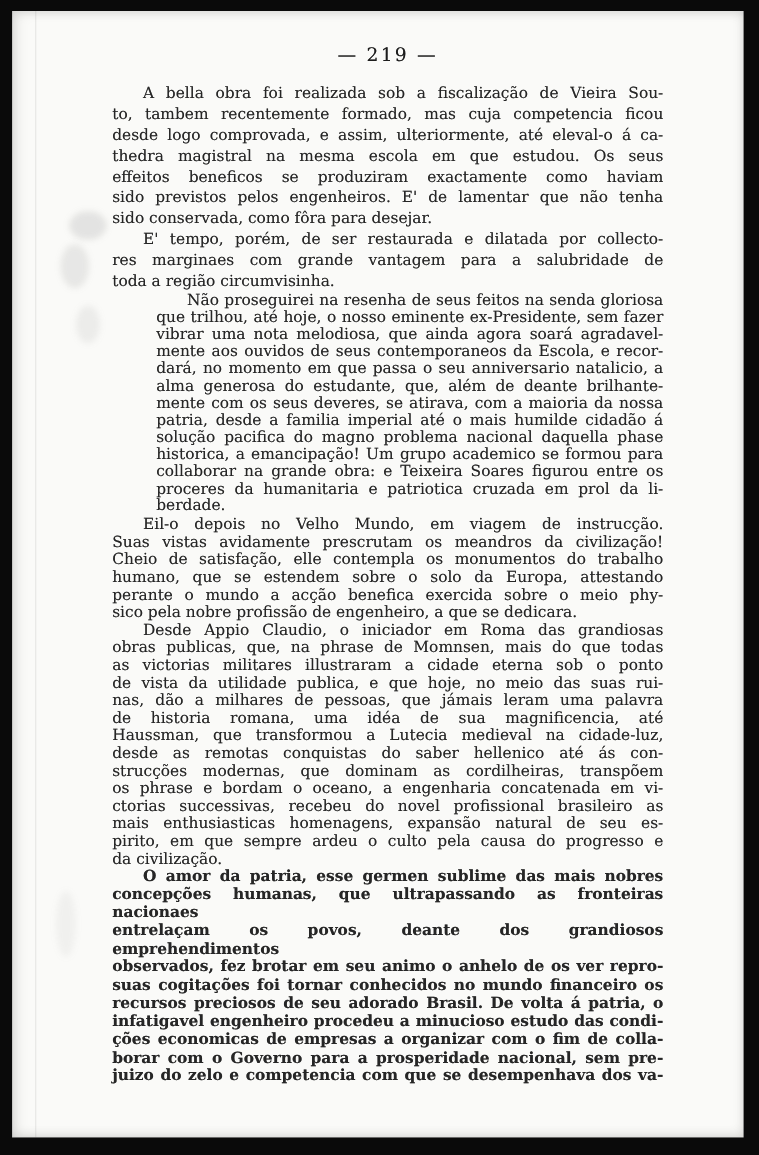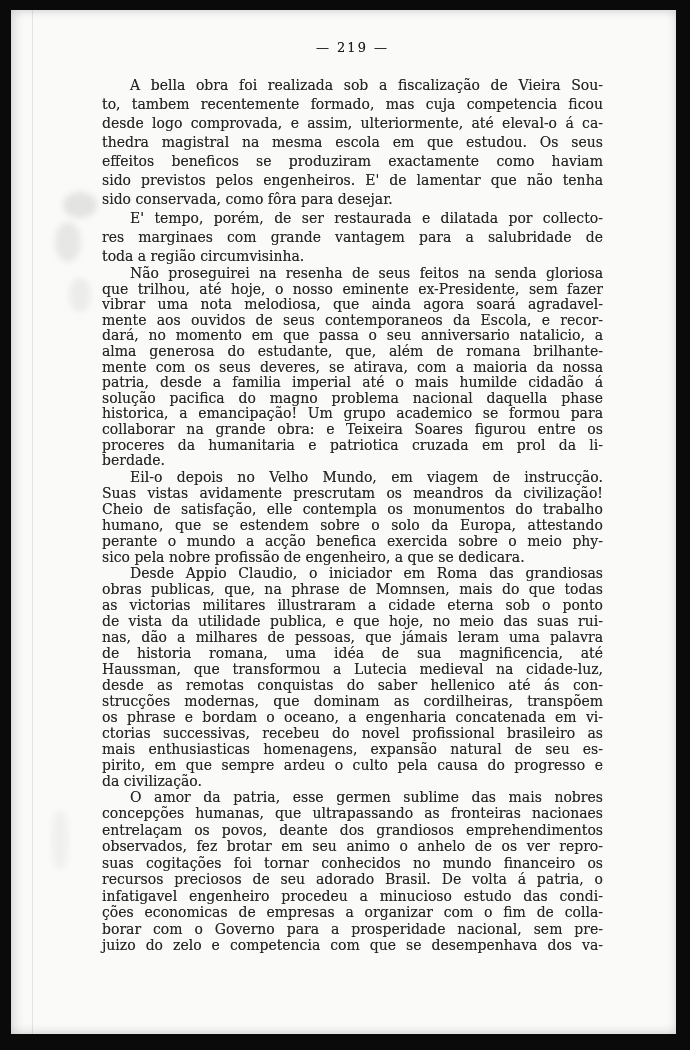--- a/index.html
+++ b/index.html
@@ -37,37 +37,37 @@
     filter:blur(3px);
   }
   .smudge.s1{left:52px;top:182px;width:34px;height:26px;}
   .smudge.s2{left:44px;top:212px;width:26px;height:40px;background:rgba(110,110,110,0.13);}
   .smudge.s3{left:58px;top:268px;width:22px;height:34px;background:rgba(120,120,120,0.10);}
   .smudge.s4{left:40px;top:800px;width:18px;height:60px;background:rgba(120,120,120,0.07);}
   .page-number{
     position:absolute;
     top:30px;left:91px;width:501px;
     text-align:center;
-    font-size:13px;
+    font-size:17px;
     letter-spacing:2px;
     color:#1d1d1d;
     text-shadow:0 0 0.4px rgba(0,0,0,0.55);
   }
   .page-body{
     position:absolute;
     top:66px;left:91px;width:501px;
     color:var(--ink);
     font-size:14px;
     text-shadow:0 0 0.3px rgba(0,0,0,0.45);
   }
   .para{margin:0;}
   .para.lh19  .line{line-height:19px;}
-  .para.lh155 .line{line-height:15.6px;}
+  .para.lh155 .line{line-height:15.6px;margin-left:40px;}
   .para.lh16  .line{line-height:16px;}
-  .para.lh165 .line{line-height:16.5px;}
+  .para.lh165 .line{line-height:16.5px;font-weight:bold;}
   .para.gap-before{margin-top:0;}
   .line{
     text-align:justify;
     text-align-last:justify;
     white-space:nowrap0; 
   }
   .line.last{text-align-last:left;}
   .line.first{text-indent:28px;}
 </style>
 </head>
@@ -94,21 +94,21 @@
         <div class="line first">E' tempo, porém, de ser restaurada e dilatada por collecto-</div>
         <div class="line">res marginaes com grande vantagem para a salubridade de</div>
         <div class="line last">toda a região circumvisinha.</div>
       </div>
       <div class="para lh155">
         <div class="line first">Não proseguirei na resenha de seus feitos na senda gloriosa</div>
         <div class="line">que trilhou, até hoje, o nosso eminente ex-Presidente, sem fazer</div>
         <div class="line">vibrar uma nota melodiosa, que ainda agora soará agradavel-</div>
         <div class="line">mente aos ouvidos de seus contemporaneos da Escola, e recor-</div>
         <div class="line">dará, no momento em que passa o seu anniversario natalicio, a</div>
-        <div class="line">alma generosa do estudante, que, além de romana brilhante-</div>
+        <div class="line">alma generosa do estudante, que, além de deante brilhante-</div>
         <div class="line">mente com os seus deveres, se atirava, com a maioria da nossa</div>
         <div class="line">patria, desde a familia imperial até o mais humilde cidadão á</div>
         <div class="line">solução pacifica do magno problema nacional daquella phase</div>
         <div class="line">historica, a emancipação! Um grupo academico se formou para</div>
         <div class="line">collaborar na grande obra: e Teixeira Soares figurou entre os</div>
         <div class="line">proceres da humanitaria e patriotica cruzada em prol da li-</div>
         <div class="line last">berdade.</div>
       </div>
       <div class="para lh16 gap-before">
         <div class="line first">Eil-o depois no Velho Mundo, em viagem de instrucção.</div>

